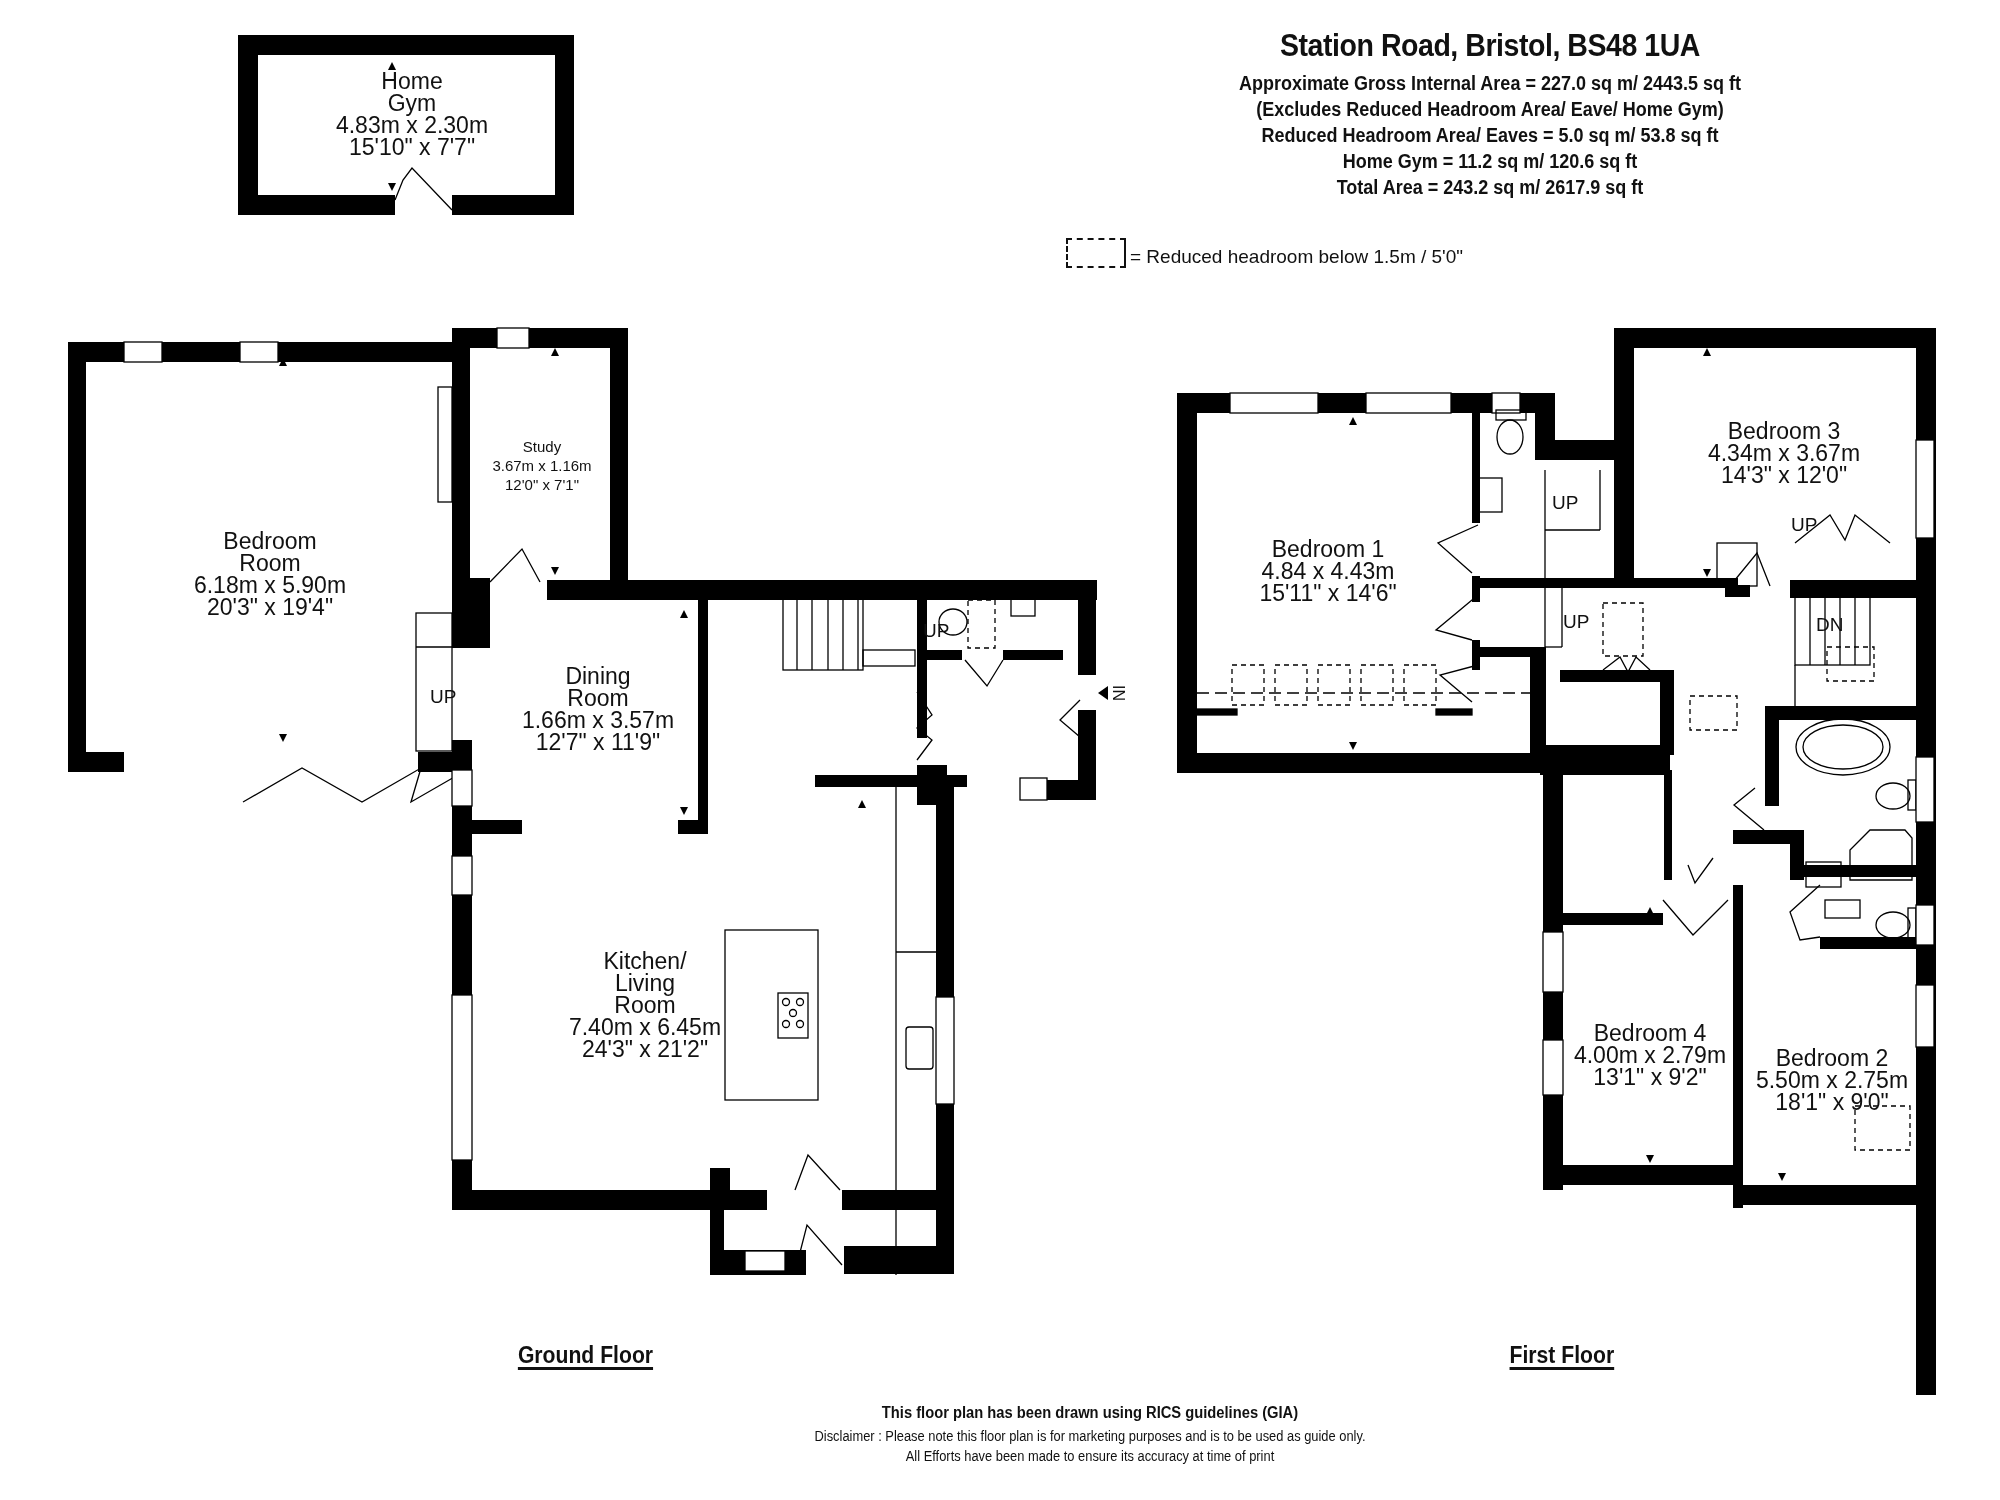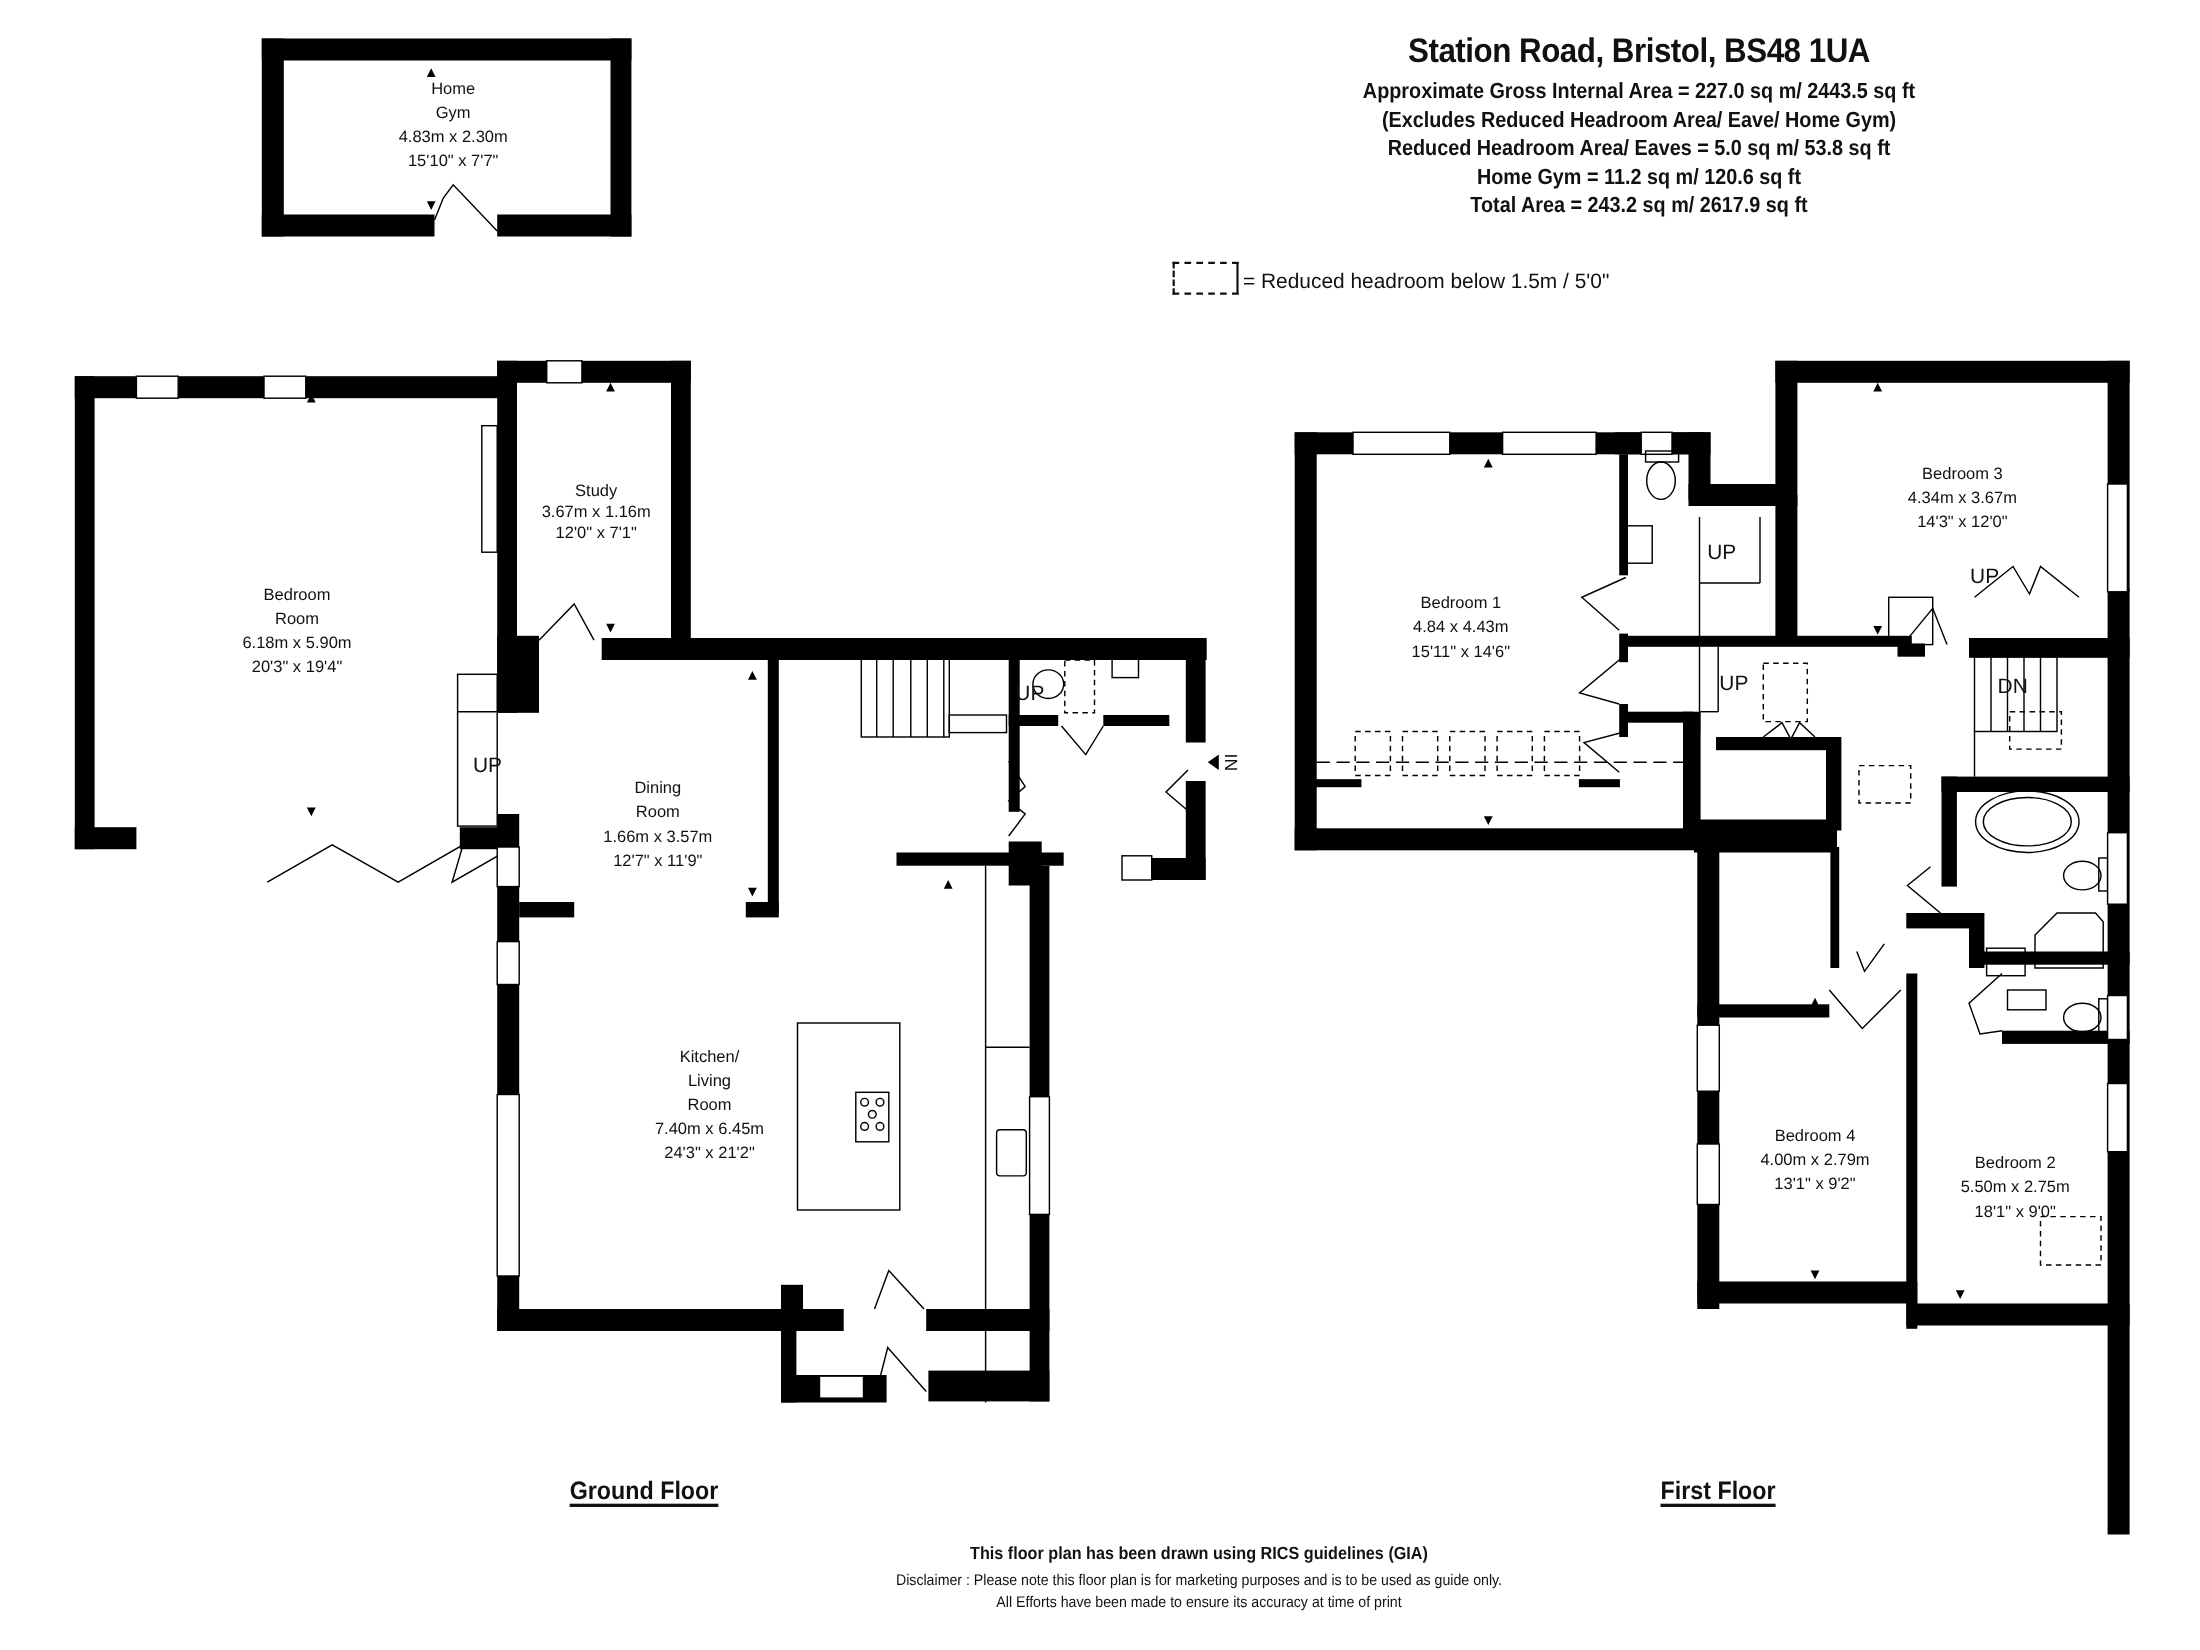--- a/index.html
+++ b/index.html
@@ -5,21 +5,21 @@
   html, body { margin: 0; padding: 0; background: #ffffff; }
   body { width: 2000px; height: 1500px; position: relative; overflow: hidden; font-family: "Liberation Sans", sans-serif; color: #111; }
   .abs { position: absolute; }
   .header { left: 940px; top: 28px; width: 1100px; text-align: center; }
   .title { font-size: 31px; font-weight: bold; letter-spacing: -0.5px; transform: scaleX(0.92); display: block; margin-bottom: 6px; }
   .sub { font-size: 20px; font-weight: bold; line-height: 26px; transform: scaleX(0.9); display: block; }
   .legend { left: 1066px; top: 234px; height: 34px; display: flex; align-items: flex-end; }
   .legend-box { width: 60px; height: 30px; border: 2px dashed #111; box-sizing: border-box; border-right-style: solid; margin-right: 4px; }
   .legend-text { font-size: 19px; }
   svg.plan { position: absolute; left: 0; top: 0; }
-  .room-label { position: absolute; text-align: center; font-size: 15px; line-height: 22px; transform: translate(-50%, 0); white-space: nowrap; }
+  .room-label { position: absolute; text-align: center; font-size: 23px; line-height: 22px; transform: translate(-50%, 0); white-space: nowrap; }
   .room-label.small { font-size: 15px; line-height: 19px; }
   .room-label span { display: block; }
   .marker { position: absolute; font-size: 19px; padding-left: 48px; }
   .floor-label { position: absolute; font-size: 23px; font-weight: bold; text-decoration: underline; text-decoration-thickness: 3px; text-underline-offset: 4px; transform: scaleX(0.92); }
   .footer { position: absolute; left: 640px; top: 1404px; width: 900px; text-align: center; }
   .footer .rics { font-size: 16px; font-weight: bold; display: block; margin-bottom: 4px; transform: scaleX(0.92); }
   .footer .disc { font-size: 14px; display: block; line-height: 20px; transform: scaleX(0.92); }
   .in-marker { position: absolute; font-size: 16px; transform: rotate(90deg); }
 </style>
 </head>
@@ -280,21 +280,21 @@
   <span>Bedroom</span>
   <span>Room</span>
   <span>6.18m x 5.90m</span>
   <span>20'3" x 19'4"</span>
 </div>
 <div class="room-label small" style="left:542px; top:437px;">
   <span>Study</span>
   <span>3.67m x 1.16m</span>
   <span>12'0" x 7'1"</span>
 </div>
-<div class="room-label" style="left:598px; top:665px;margin-top:41px;">
+<div class="room-label" style="left:598px; top:665px;">
   <span>Dining</span>
   <span>Room</span>
   <span>1.66m x 3.57m</span>
   <span>12'7" x 11'9"</span>
 </div>
 <div class="room-label" style="left:645px; top:950px;">
   <span>Kitchen/</span>
   <span>Living</span>
   <span>Room</span>
   <span>7.40m x 6.45m</span>

